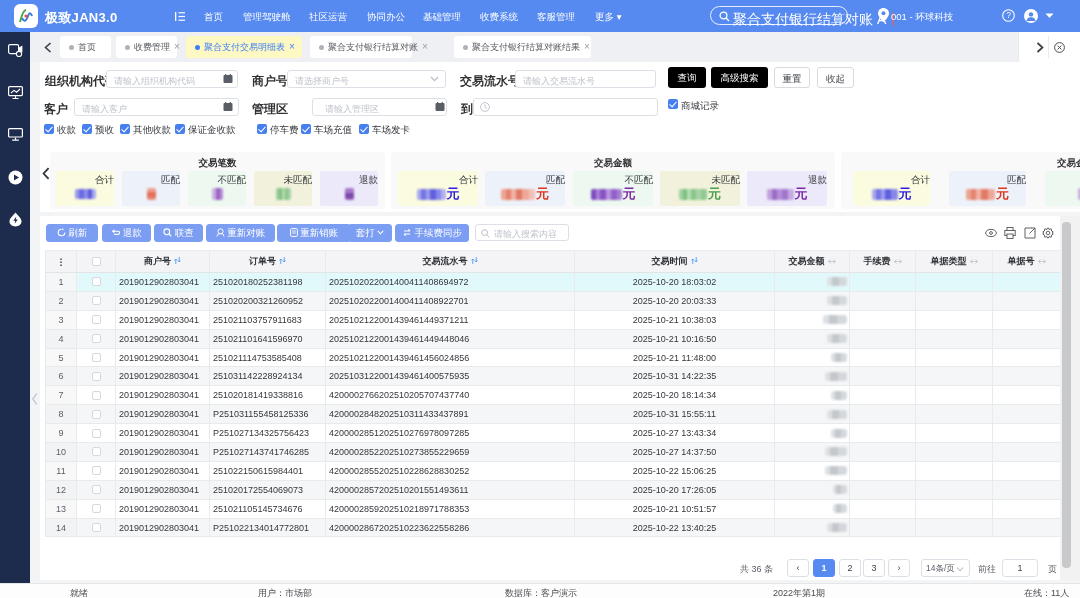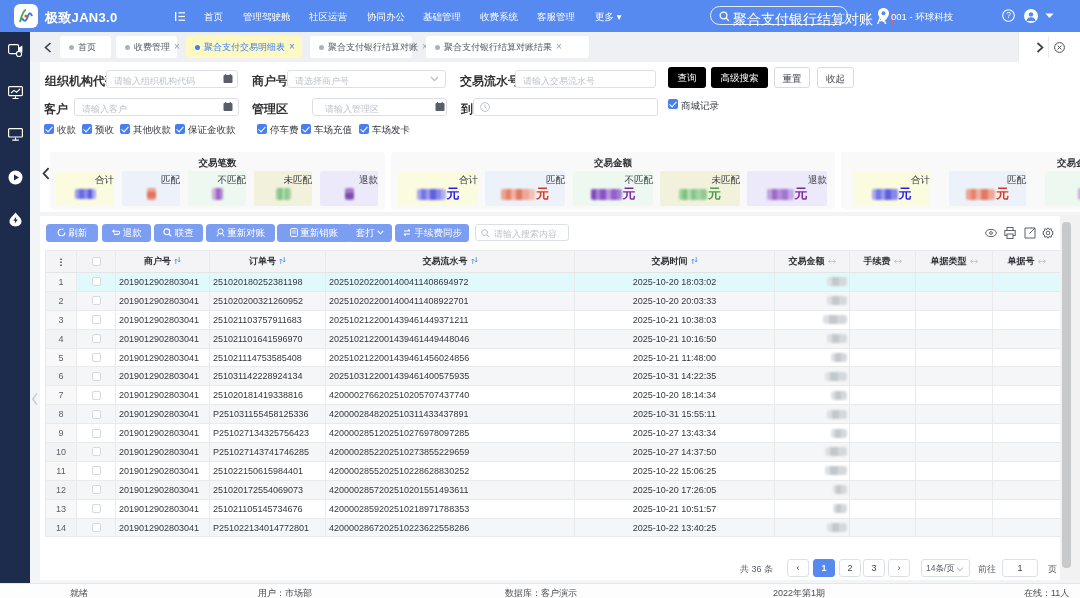--- a/index.html
+++ b/index.html
@@ -155,21 +155,21 @@
 </div>
 
 <div id="tabbar">
   <svg class="abs" style="left:14px;top:10px" width="8" height="11" viewBox="0 0 8 11">
     <path d="M6.5 1 L1.5 5.5 L6.5 10" stroke="#3c3f44" stroke-width="1.6" fill="none"></path>
   </svg>
   <div class="tab" style="left:30px;width:51px"><span class="dot"></span>首页</div>
   <div class="tab" style="left:86px;width:61px"><span class="dot"></span>收费管理<span class="x">×</span></div>
   <div class="tab active" style="left:156px;width:116px"><span class="dot"></span>聚合支付交易明细表<span class="x">×</span></div>
   <div class="tab" style="left:280px;width:102px"><span class="dot"></span>聚合支付银行结算对账<span class="x">×</span></div>
-  <div class="tab" style="left:396px;width:163px"><span class="dot"></span>聚合支付银行结算对账结果<span class="x">×</span></div>
+  <div class="tab" style="left:424px;width:137px"><span class="dot"></span>聚合支付银行结算对账结果<span class="x">×</span></div>
   <div class="abs" style="left:988px;top:0;width:62px;height:30px;background:#fff;border-left:1px solid #e8eaec"></div>
   <div class="abs" style="left:1018px;top:4px;width:1px;height:22px;background:#e8eaec"></div>
   <svg class="abs" style="left:1006px;top:10px" width="8" height="11" viewBox="0 0 8 11">
     <path d="M1.5 1 L6.5 5.5 L1.5 10" stroke="#3c3f44" stroke-width="1.7" fill="none"></path>
   </svg>
   <svg class="abs" style="left:1024px;top:10px" width="11" height="11" viewBox="0 0 11 11">
     <circle cx="5.5" cy="5.5" r="4.9" stroke="#4a4d52" stroke-width="1" fill="none"></circle>
     <path d="M3.6 3.6 L7.4 7.4 M7.4 3.6 L3.6 7.4" stroke="#4a4d52" stroke-width="1"></path>
   </svg>
 </div>

